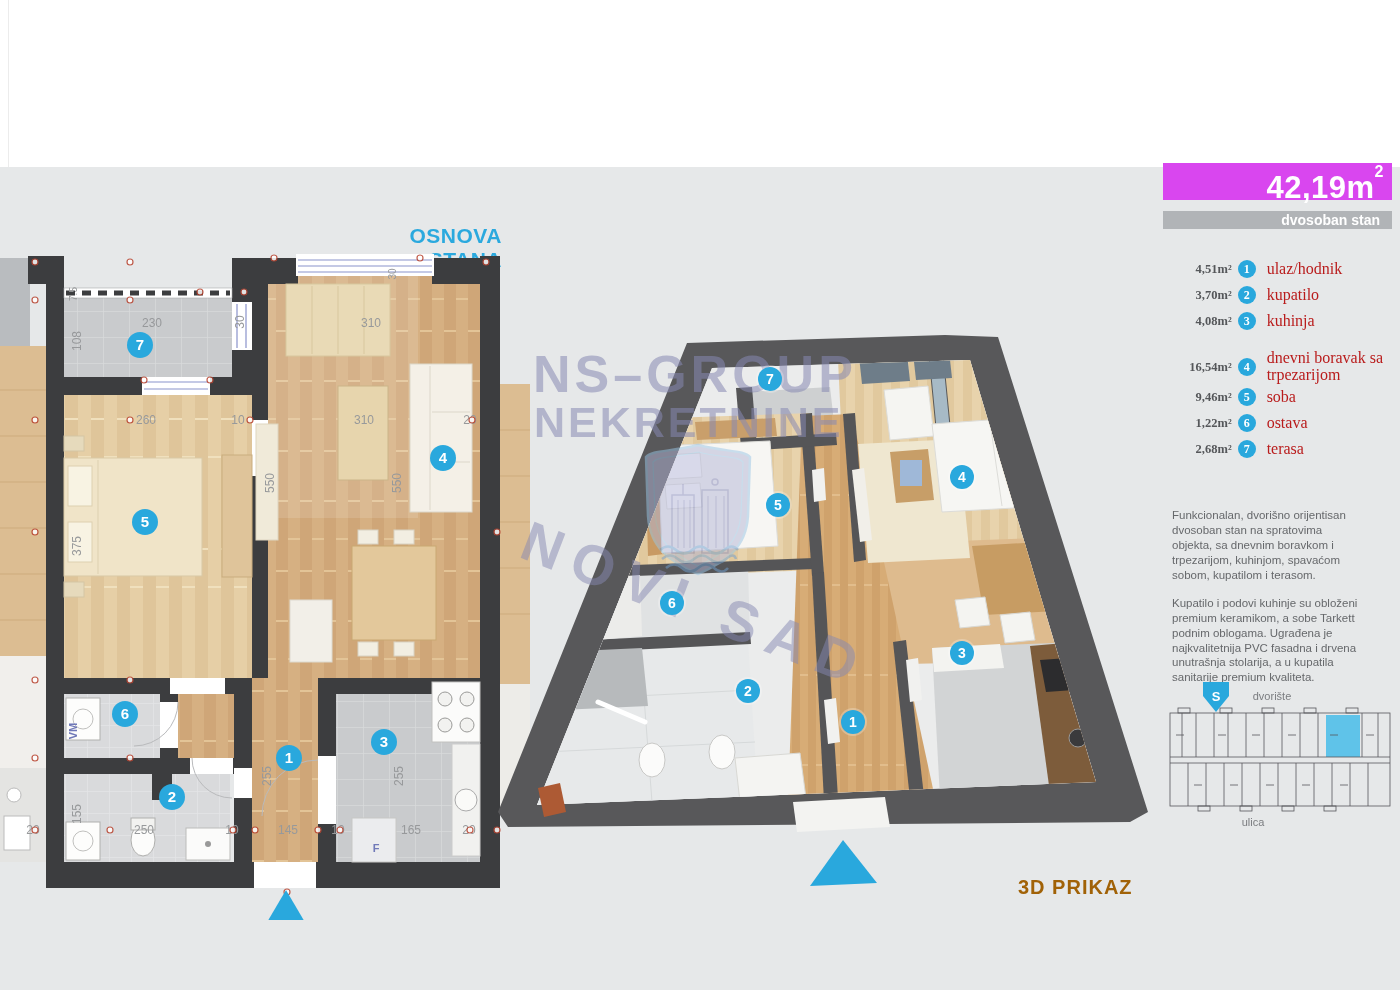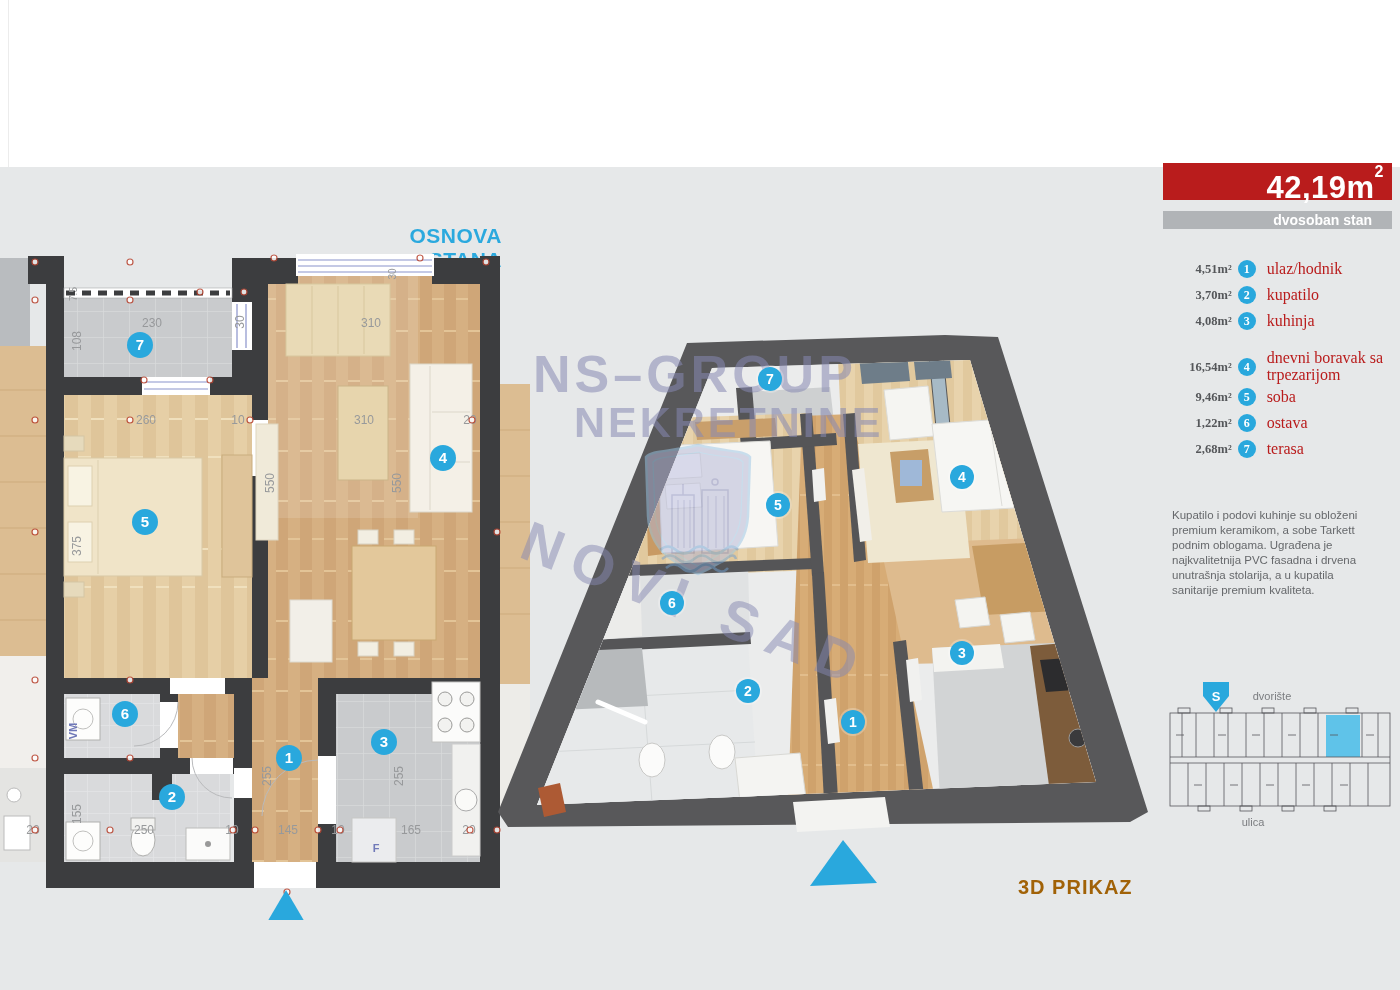--- a/index.html
+++ b/index.html
@@ -19,36 +19,36 @@
   .svg3d{position:absolute;left:490px;top:330px;width:670px;height:580px;z-index:2;}
   .dim{font-size:12px;fill:#97999b;}
   .dims{font-size:10px;fill:#97999b;}
   .applbl{font-size:11px;fill:#7079b8;font-weight:bold;}
   .badgetx{font-size:15px;font-weight:bold;fill:#ffffff;}
 
   
   .wm{position:absolute;z-index:5;color:rgba(134,136,178,.55);font-weight:bold;
       pointer-events:none;white-space:nowrap;}
   .wm1{left:533px;top:344px;font-size:52px;letter-spacing:4px;}
-  .wm2{left:534px;top:398px;font-size:43px;letter-spacing:3px;margin-left:40px;}
+  .wm2{left:534px;top:398px;font-size:43px;letter-spacing:3px;}
   .wm3{left:536px;top:508px;font-size:56px;letter-spacing:12px;
        transform:rotate(21deg);transform-origin:left top;color:rgba(134,136,178,.5);}
 
   
   .b3{position:absolute;z-index:6;width:24px;height:24px;border-radius:50%;
       background:#29a8dd;color:#fff;font-size:14px;font-weight:bold;text-align:center;
       line-height:24px;box-shadow:0 0 0 2px rgba(255,255,255,.25);}
 
   
-  .area-bar{position:absolute;left:1163px;top:163px;width:229px;height:37px;background:#b91c1c;
+  .area-bar{position:absolute;left:1163px;top:163px;width:229px;height:37px;background:#d946ef;
             color:#fff;text-align:right;line-height:37px;padding-right:8px;box-sizing:border-box;
             font-size:31px;font-weight:bold;letter-spacing:.5px;}
   .area-bar sup{font-size:16px;position:relative;top:-10px;}
   .type-bar{position:absolute;left:1163px;top:211px;width:229px;height:18px;background:#b1b4b7;
-            color:#fff;text-align:right;line-height:18px;padding-right:20px;box-sizing:border-box;
+            color:#fff;text-align:right;line-height:18px;padding-right:12px;box-sizing:border-box;
             font-size:14px;font-weight:bold;}
   .rooms{position:absolute;left:1163px;top:256px;width:237px;}
   .room-row{display:flex;align-items:center;min-height:26px;font-family:Liberation Serif, serif;}
   .room-row.tall{min-height:34px;margin-top:16px;}
   .room-area{width:70px;text-align:right;font-size:12.5px;font-weight:bold;color:#55575a;}
   .room-badge{width:18px;height:18px;border-radius:50%;background:#29a8dd;color:#fff;
               font-size:12px;font-weight:bold;text-align:center;line-height:18px;margin-left:6px;
               flex:0 0 18px;}
   .room-label{margin-left:11px;font-size:16px;color:#b91c1c;width:136px;line-height:1.05;}
   .descr{position:absolute;left:1172px;top:508px;width:192px;font-size:11.5px;
@@ -431,20 +431,21 @@
       <span class="room-label">ostava</span>
     </div>
     <div class="room-row">
       <span class="room-area">2,68m²</span>
       <span class="room-badge">7</span>
       <span class="room-label">terasa</span>
     </div>
   </div>
 
   <div class="descr">
+    <p>Funkcionalan, dvorišno orijentisan dvosoban stan na spratovima objekta, sa dnevnim boravkom i trpezarijom, kuhinjom, spavaćom sobom, kupatilom i terasom.</p>
     <p>Kupatilo i podovi kuhinje su obloženi premium keramikom, a sobe Tarkett podnim oblogama. Ugrađena je najkvalitetnija PVC fasadna i drvena unutrašnja stolarija, a u kupatila sanitarije premium kvaliteta.</p>
   </div>
 
   <svg class="svgpos" viewBox="1163 675 237 160">
     <text class="poslbl" x="1272" y="700" text-anchor="middle">dvorište</text>
     <polygon points="1203,682 1229,682 1229,696 1216,712 1203,696" fill="#29a8dd"></polygon>
     <text x="1216" y="701" text-anchor="middle" font-size="13" font-weight="bold" fill="#fff">S</text>
 
     <rect x="1326" y="715" width="34" height="42" fill="#5fc3e9"></rect>
     <g stroke="#55565a" stroke-width="0.8" fill="none">

